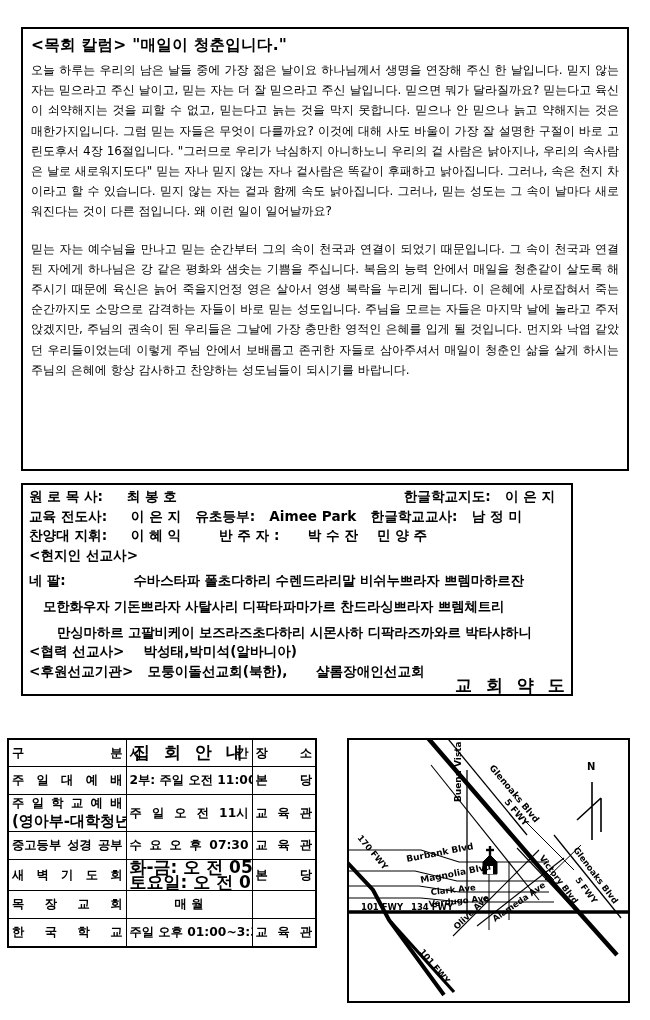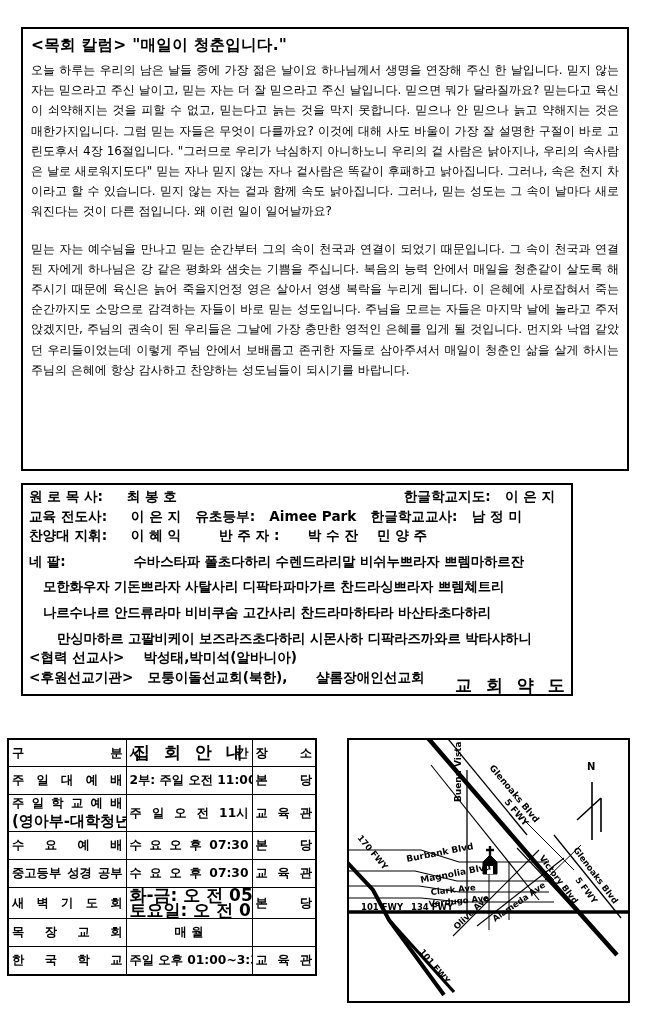--- a/index.html
+++ b/index.html
@@ -193,30 +193,28 @@
       &nbsp;&nbsp;&nbsp;
       <span class="sp-name">이 혜 익</span>
       &nbsp;&nbsp;&nbsp;&nbsp;&nbsp;&nbsp;
       <span class="sp-label">반 주 자 :</span>
       &nbsp;&nbsp;&nbsp;&nbsp;
       <span class="sp-name">박 수 잔</span>
       &nbsp;&nbsp;
       <span class="sp-name">민 양 주</span>
     </div>
 
+    <div class="staff-row bracket-head">&lt;현지인 선교사&gt;</div>
 
     <div class="miss-line">
       <span class="lbl-ne">네        팔:</span>
       <span>수바스타파 폴초다하리 수렌드라리말 비쉬누쁘라자  쁘렘마하르잔</span>
     </div>
     <div class="miss-line indent1">
       <span>모한화우자 기돈쁘라자 사탈사리  디팍타파마가르 찬드라싱쁘라자  쁘렘쳬트리</span>
-    </div>
-    <div class="miss-line indent1">
-      <span>나르수나르 안드류라마 비비쿠숨  고간사리  찬드라마하타라  바산타초다하리</span>
     </div>
     <div class="miss-line indent2">
       <span>만싱마하르 고팔비케이 보즈라즈초다하리  시몬사하 디팍라즈까와르  박타샤하니</span>
     </div>
 
     <div class="staff-row">
       <span class="bracket-head">&lt;협력 선교사&gt;</span>
       &nbsp;&nbsp;
       <span>박성태,박미석(알바니아)</span>
     </div>
@@ -266,31 +264,20 @@
         <tr class="row-tall">
           <td>
             <span class="just-sp">주 일 학 교 예 배</span>
             <span class="cell-sub">(영아부-대학청년부)</span>
           </td>
           <td>
               <span class="just-sp">주 일   오 전  11시</span>
             </td>
           <td>
               <span class="just-sp">교 육 관</span>
-            </td>
-        </tr>
-        <tr>
-          <td>
-              <span class="just-sp">수  요  예  배</span>
-            </td>
-          <td>
-              <span class="just-sp">수 요   오 후  07:30</span>
-            </td>
-          <td>
-              <span class="just-sp">본     당</span>
             </td>
         </tr>
         <tr>
           <td>
               <span class="just-sp">중고등부 성경 공부</span>
             </td>
           <td>
               <span class="just-sp">수 요   오 후  07:30</span>
             </td>
           <td>

